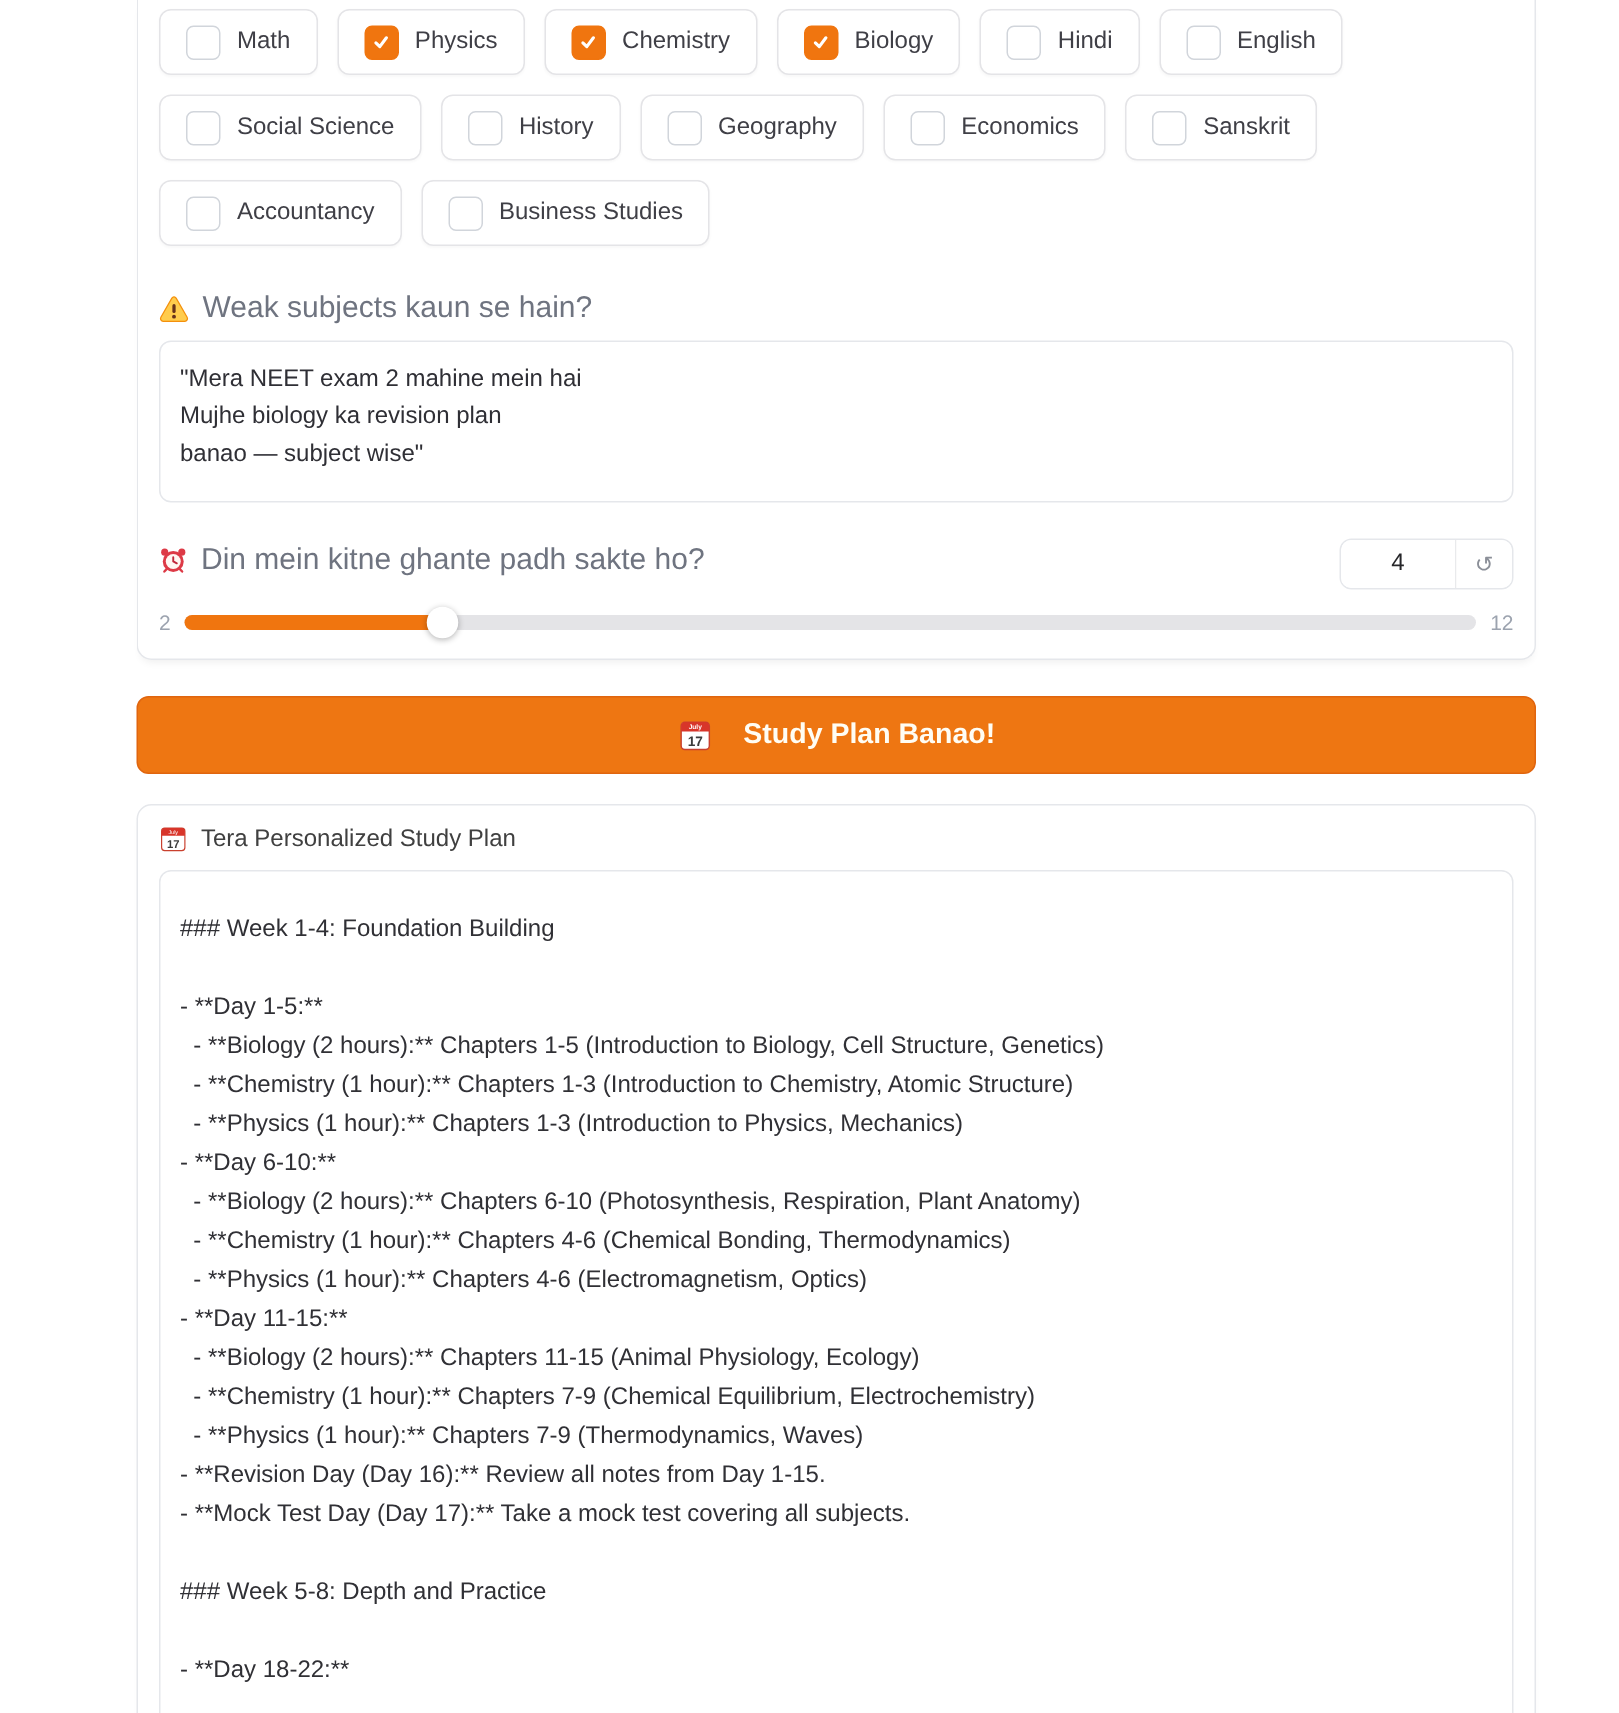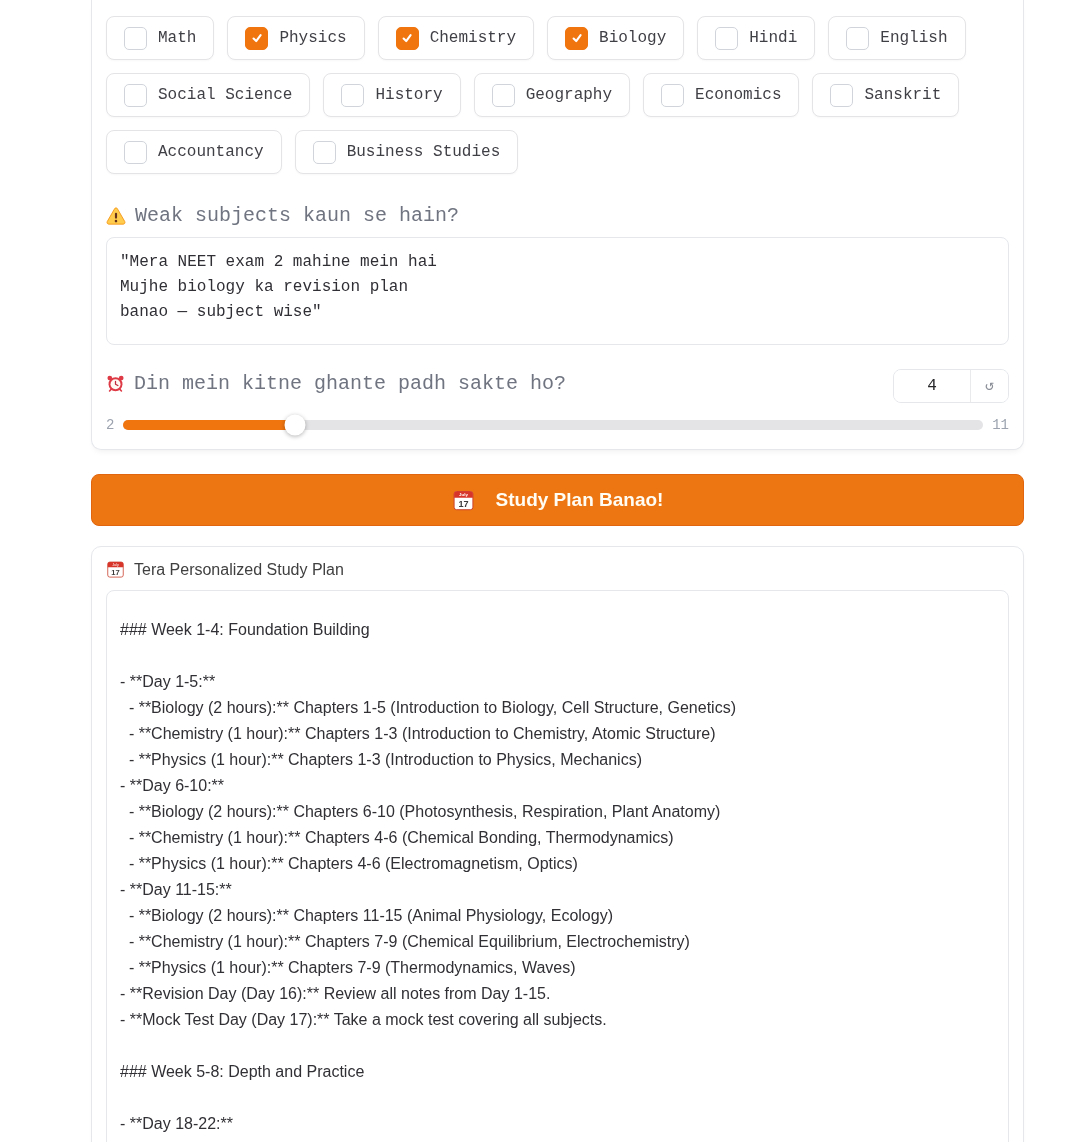--- a/index.html
+++ b/index.html
@@ -1,19 +1,19 @@
 <!DOCTYPE html>
 <html><head>
 <meta charset="utf-8">
 <style>
   html,body{margin:0;padding:0;background:#ffffff;}
   body{width:1079px;height:1142px;overflow:hidden;font-family:"Liberation Sans","DejaVu Sans",sans-serif;-webkit-font-smoothing:antialiased;}
   .page{width:933px;margin-left:91px;}
   .panel{background:#fff;border:1px solid #e5e7eb;border-radius:10px;}
-  .panel-top{border-top:none;border-top-left-radius:0;border-top-right-radius:0;padding:16px 14px 16px;box-shadow:0 4px 6px -3px rgba(0,0,0,.07);font-family:Liberation Mono, monospace;}
+  .panel-top{border-top:none;border-top-left-radius:0;border-top-right-radius:0;padding:6px 14px 16px;box-shadow:0 4px 6px -3px rgba(0,0,0,.07);}
   .chk-group{display:flex;flex-wrap:wrap;gap:13px;}
   .chk-item{display:inline-flex;align-items:center;gap:11px;height:44px;padding:0 17px;border:1px solid #e4e4e7;border-radius:8px;background:#fff;box-shadow:0 1px 2px rgba(0,0,0,.03);font-size:16px;color:#3f3f46;cursor:pointer;box-sizing:border-box;}
   .box{width:21px;height:21px;border:1px solid #d1d5db;border-radius:5px;background:#fff;display:flex;align-items:center;justify-content:center;flex:none;}
   .box svg{opacity:0;}
   .box.checked{background:#f0750f;border-color:#f0750f;}
   .box.checked svg{opacity:1;}
   .field-label{display:flex;align-items:center;gap:9px;margin-top:30px;color:#6f7480;font-size:20px;}
   .field-label .ico{flex:none;display:flex;}
   .textbox{display:block;box-sizing:border-box;width:100%;height:108px;margin-top:10px;border:1px solid #e5e7eb;border-radius:8px;padding:12px 13px;font-family:inherit;font-size:16px;line-height:25px;color:#2f2f35;resize:none;outline:none;background:#fff;}
   .slider-head{display:flex;justify-content:space-between;align-items:flex-start;margin-top:24px;}
@@ -199,21 +199,21 @@
         <button class="reset-btn">↺</button>
       </div>
     </div>
 
     <div class="slider-row">
       <span class="minmax">2</span>
       <div class="track">
         <div class="fill" id="slider-fill" style="width: 20%;"></div>
         <div class="thumb" id="slider-thumb" style="left: 20%;"></div>
       </div>
-      <span class="minmax">11</span>
+      <span class="minmax">12</span>
     </div>
 
   </section>
 
   <button class="primary-btn">
     <span style="display:flex;">
         <svg width="23" height="23" viewBox="0 0 24 24">
           <use href="#calendar-glyph"></use>
         </svg>
       </span>

